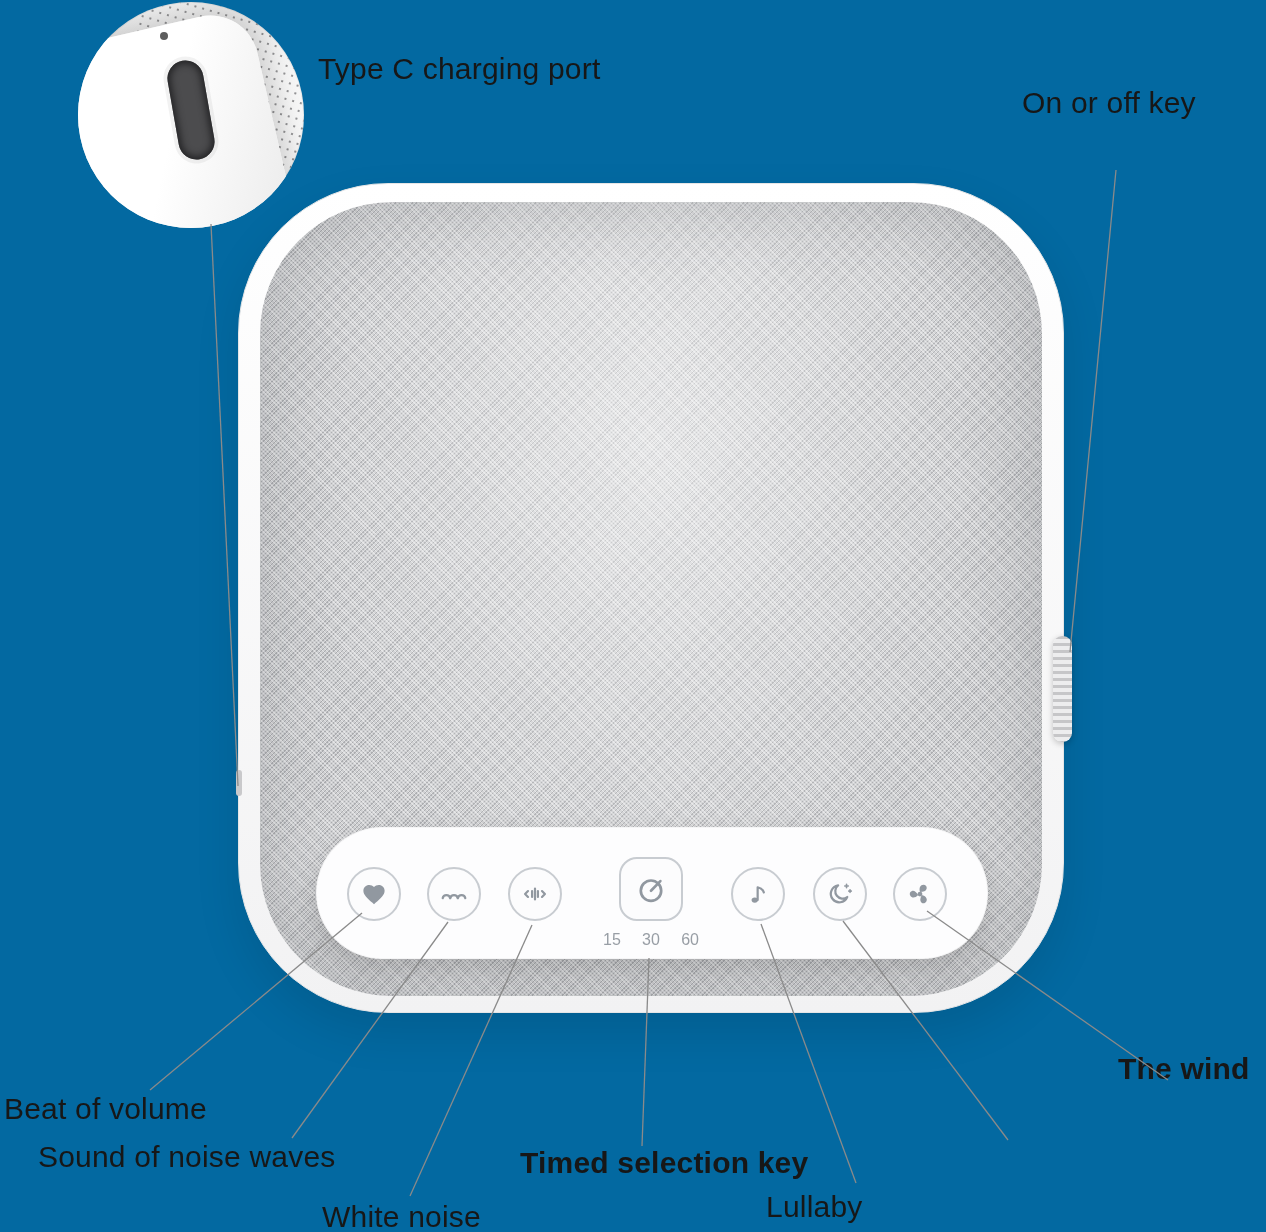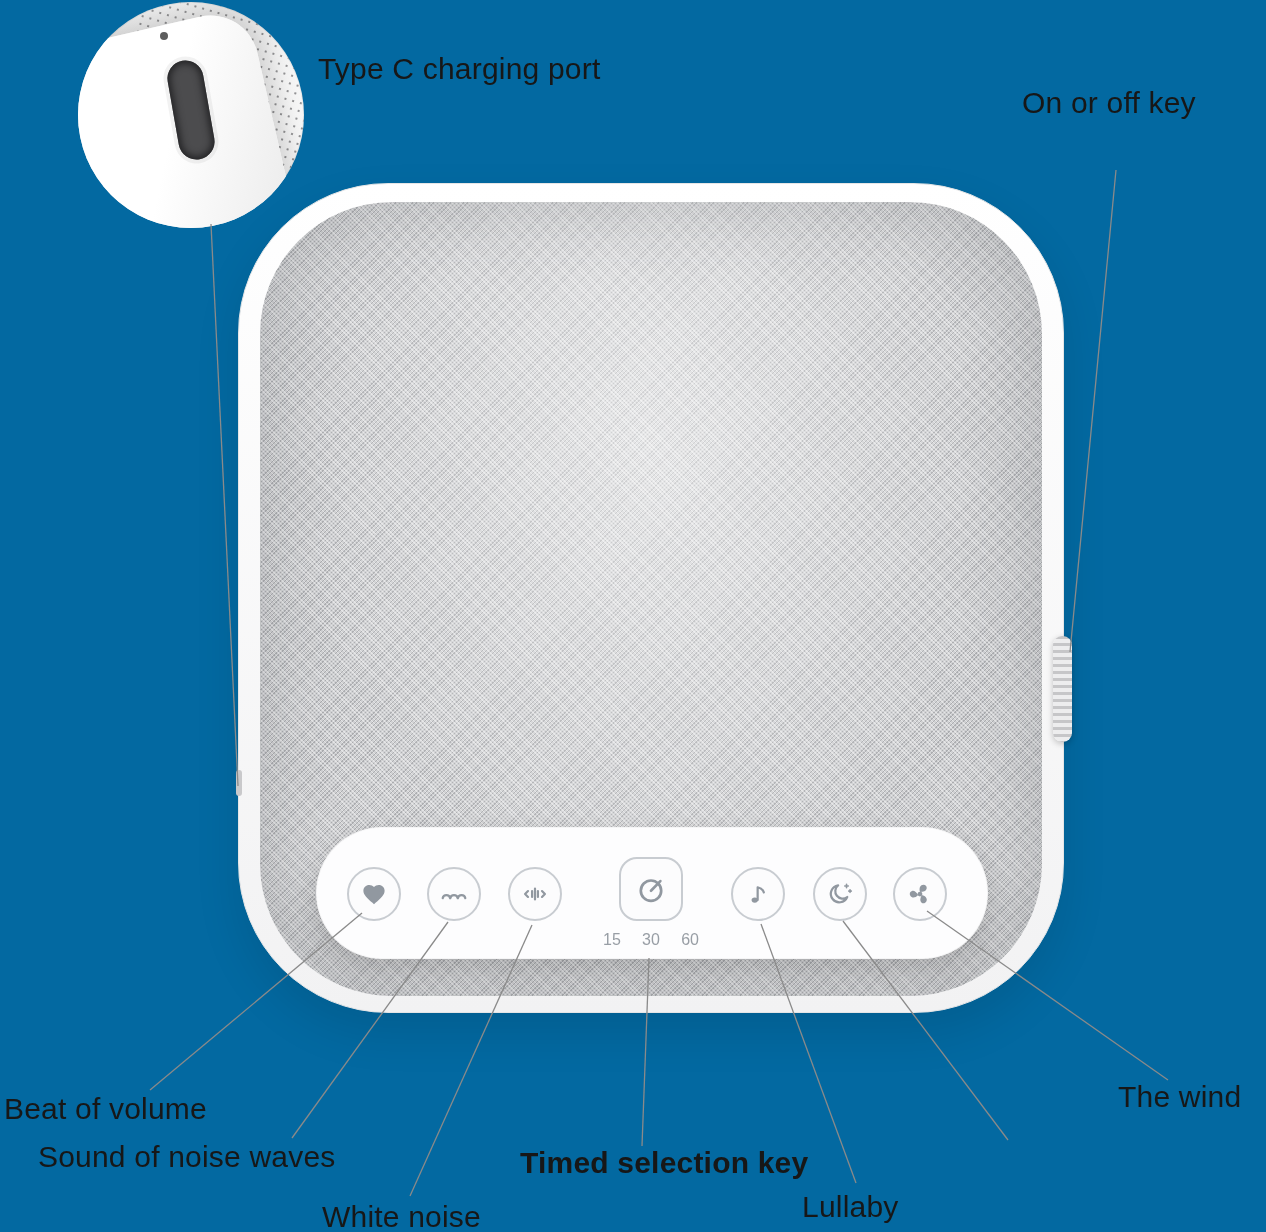--- a/index.html
+++ b/index.html
@@ -172,16 +172,16 @@
         </svg>
       </div>
 
     </div>
   </div>
 
   <div class="callout" style="left:4px;top:1092px;">Beat of volume</div>
   <div class="callout" style="left:38px;top:1140px;">Sound of noise waves</div>
   <div class="callout" style="left:322px;top:1200px;">White noise</div>
   <div class="callout" style="left:520px;top:1146px;font-weight:bold;">Timed selection key</div>
-  <div class="callout" style="left:802px;top:1190px;">Lullaby</div>
-  <div class="callout" style="left:1118px;top:1080px;">The wind</div>
+  <div class="callout" style="left:766px;top:1190px;">Lullaby</div>
+  <div class="callout" style="left:1118px;top:1052px;font-weight:bold;">The wind</div>
 
 </div>
 
 </body></html>

